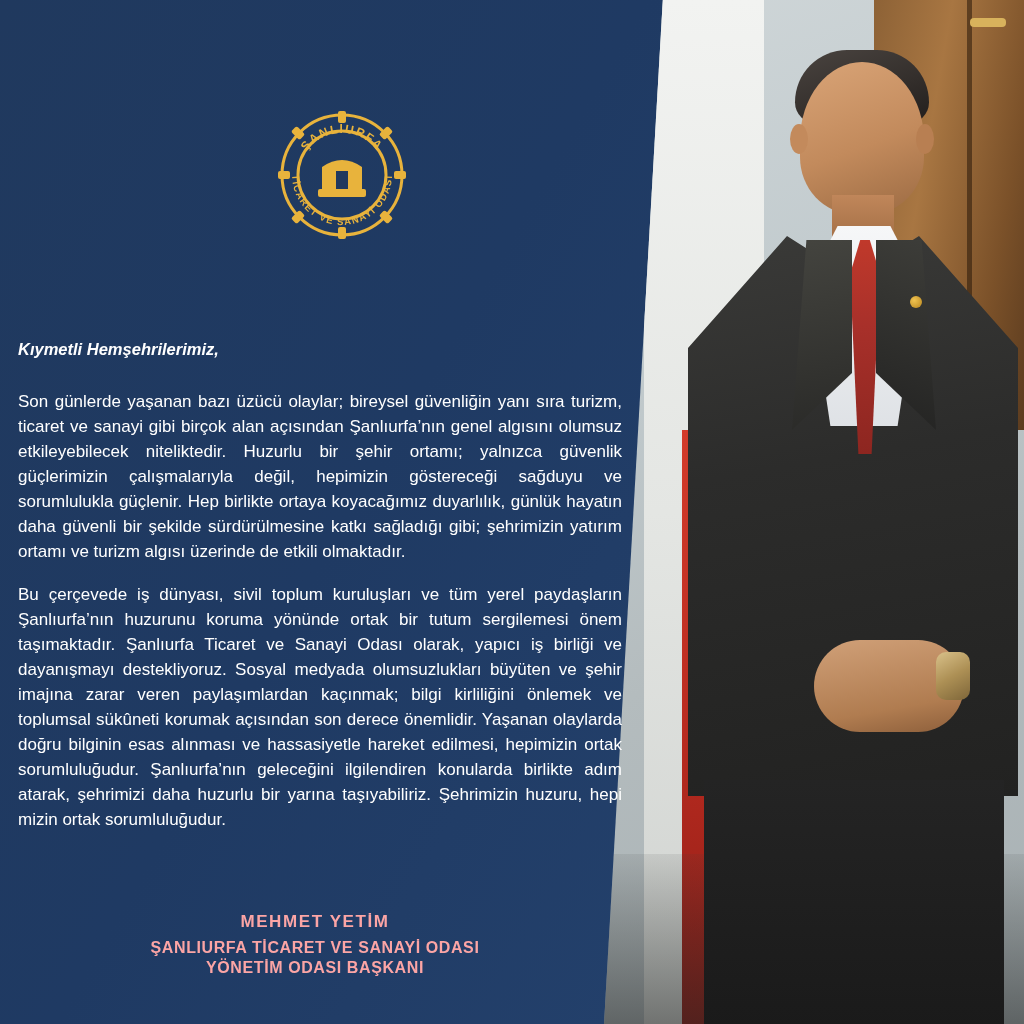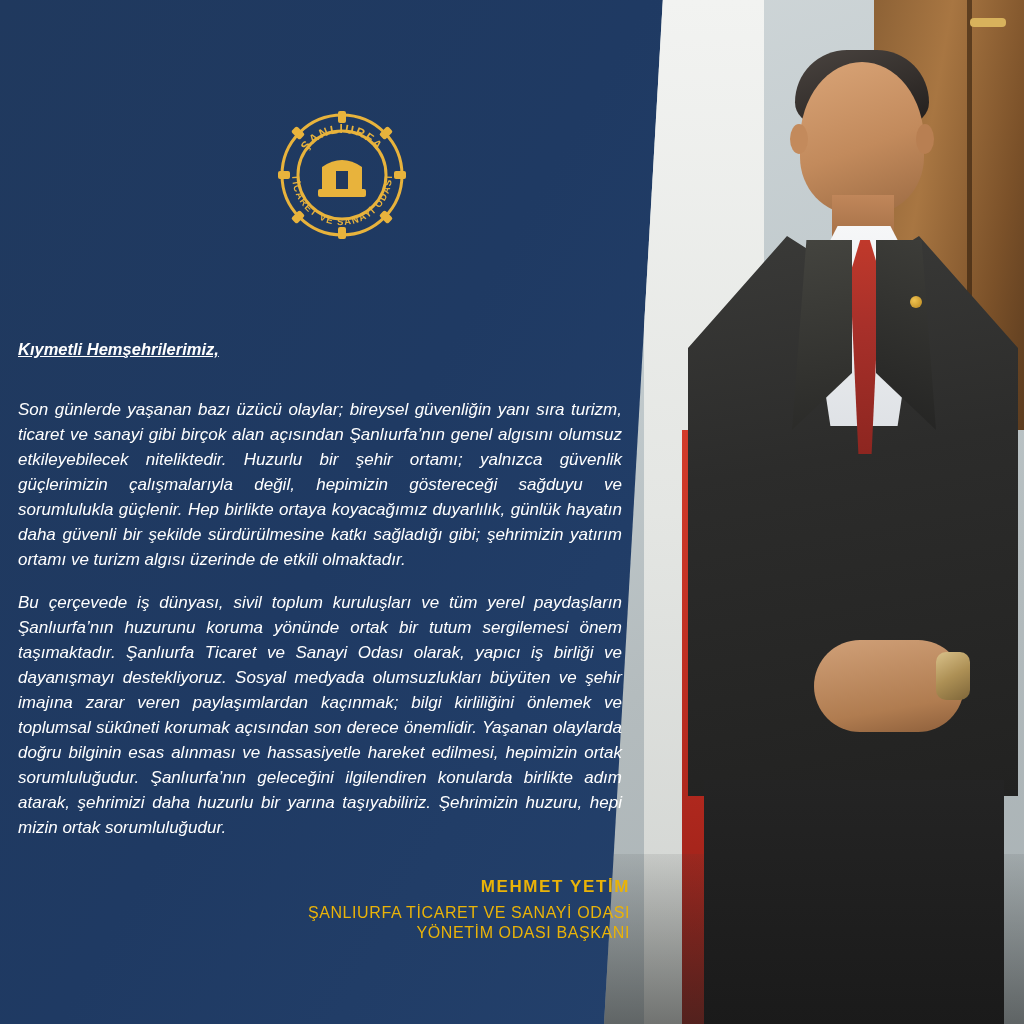--- a/index.html
+++ b/index.html
@@ -243,53 +243,52 @@
 
   .salutation {
     position: absolute;
     left: 18px;
     top: 340px;
     width: 604px;
     color: #ffffff;
     font-size: 16.5px;
     font-style: italic;
     font-weight: bold;
-    text-decoration: underline;
   }
 
   .body-text {
     position: absolute;
     left: 18px;
     top: 386px;
     width: 604px;
     color: #ffffff;
     font-size: 17px;
     line-height: 1.47;
     text-align: justify;
   }
-  .body-text p { margin: 12px 0 18px 0; font-style: italic; }
+  .body-text p { margin: 4px 0 18px 0; }
   .body-text p:last-child { margin-bottom: 0; }
 
   .signature {
     position: absolute;
     left: 0;
-    top: 877px;
+    top: 912px;
     width: 630px;
-    text-align: right;
-    color: #eab308;
+    text-align: center;
+    color: #fca5a5;
   }
   .sig-name {
     font-size: 17px;
     font-weight: bold;
     letter-spacing: 1.6px;
     margin-bottom: 6px;
   }
   .sig-role1, .sig-role2 {
     font-size: 16px;
-    font-weight: normal;
+    font-weight: bold;
     letter-spacing: 0.6px;
     line-height: 1.25;
   }
 </style>
 </head>
 <body>
 
 <div class="poster">
 
   <div class="bg-left"></div>

